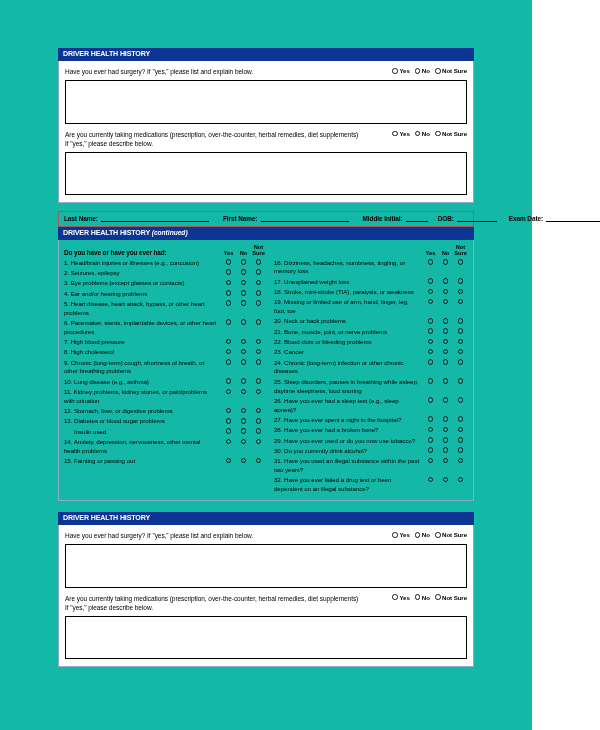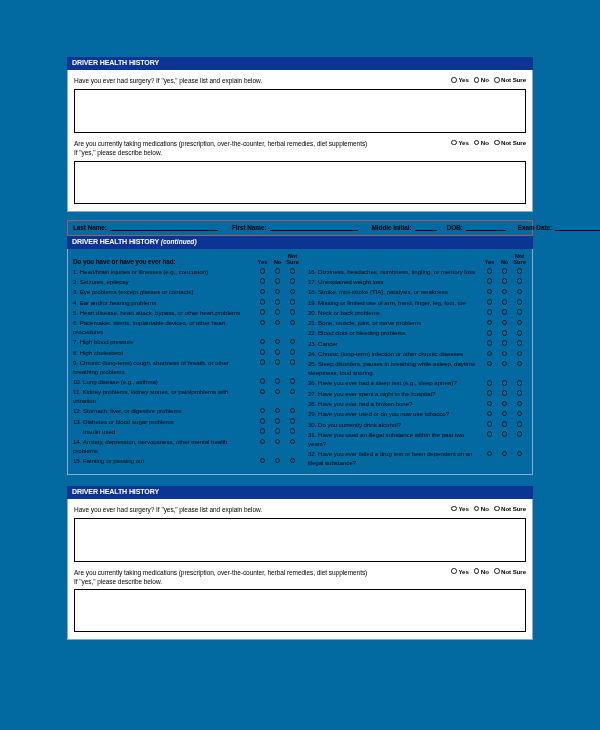--- a/index.html
+++ b/index.html
@@ -4,23 +4,23 @@
 <style>
   * { box-sizing: border-box; margin: 0; padding: 0; }
   html, body {
     width: 600px; height: 730px;
     background: #ffffff;
     font-family: "Liberation Sans", sans-serif;
     overflow: hidden;
   }
   .page {
     position: relative;
-    width: 600px; height: 730px;
-    background: #0369a1;
-    padding: 12px;
+    width: 532px; height: 730px;
+    background: #14b8a6;
+    padding: 3px;
   }
 
   
   .section-bar {
     background: #0c3492;
     color: #ffffff;
     font-size: 7.1px;
     font-weight: bold;
     letter-spacing: -0.15px;
     padding: 3.2px 0 3.2px 5px;

